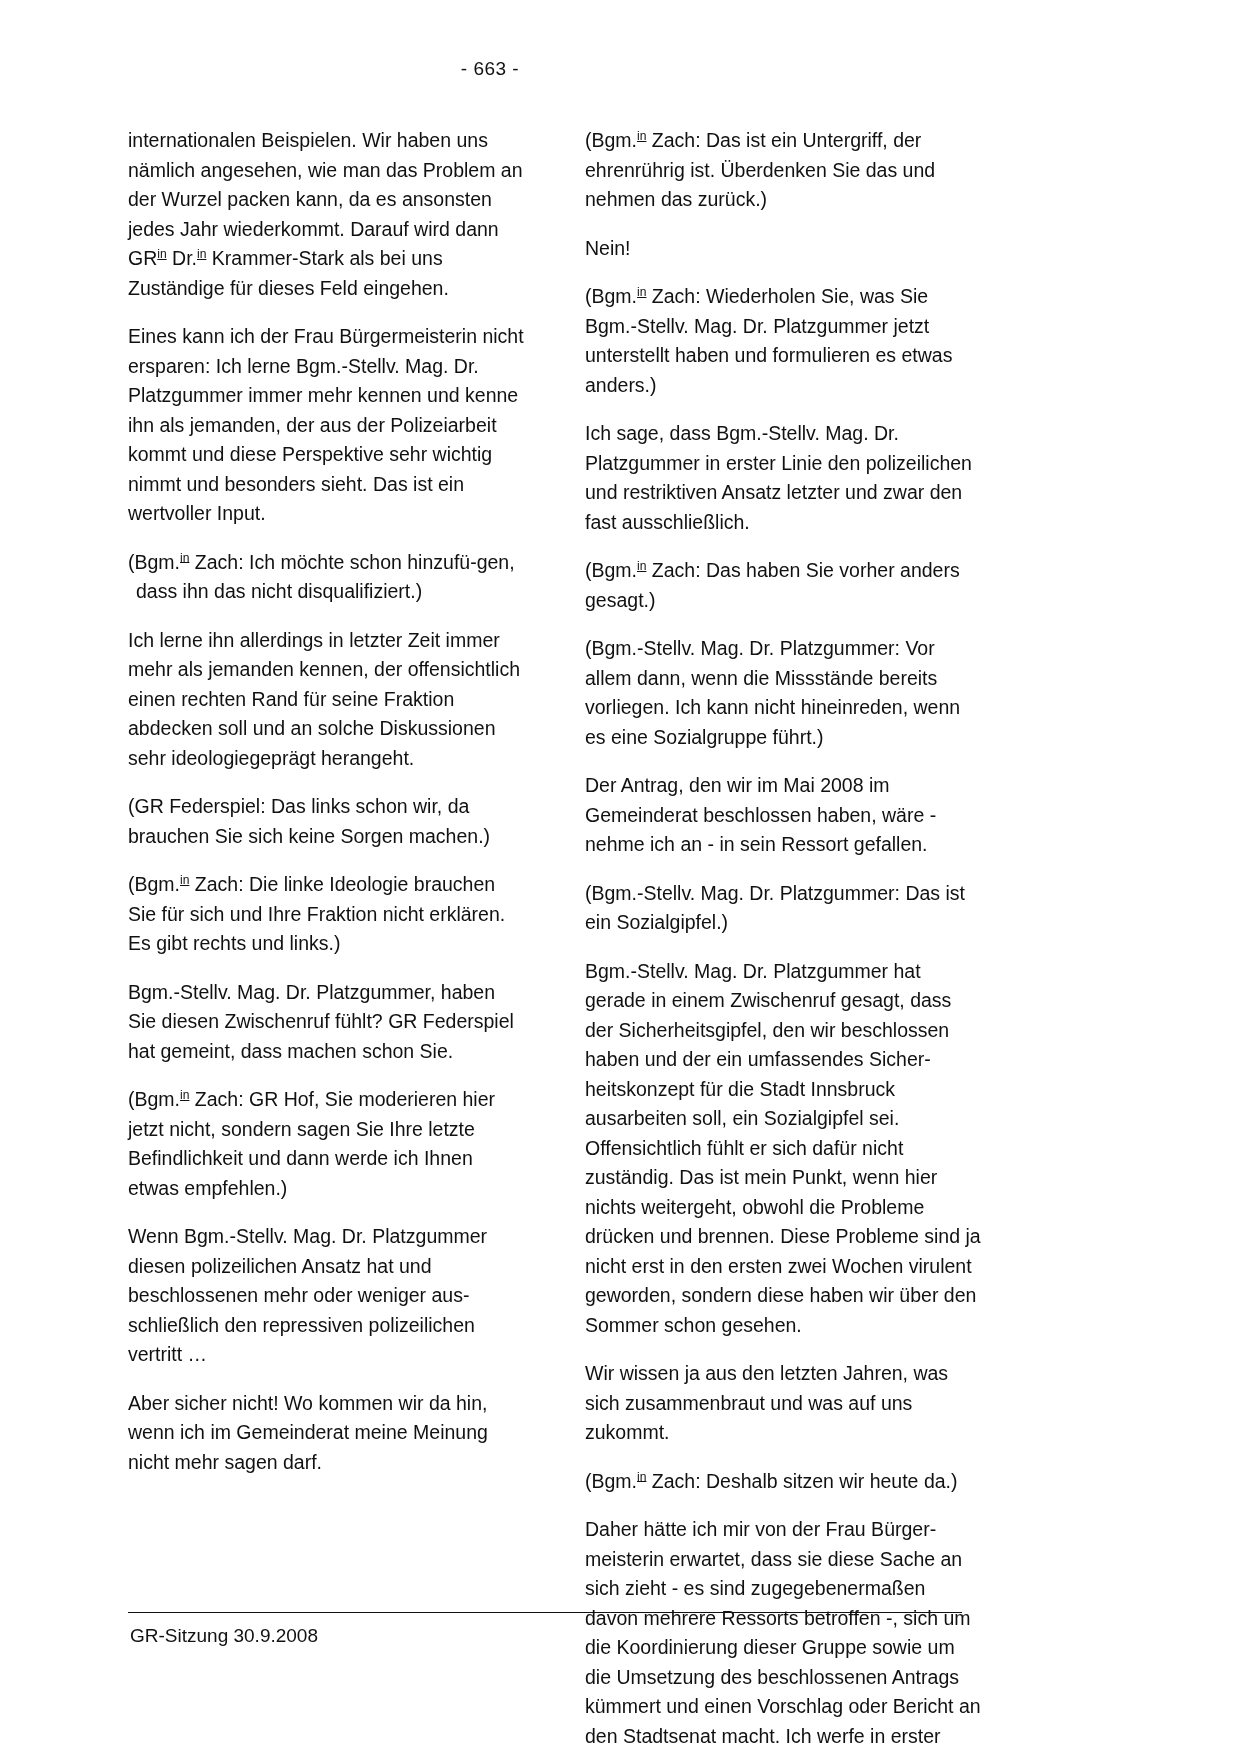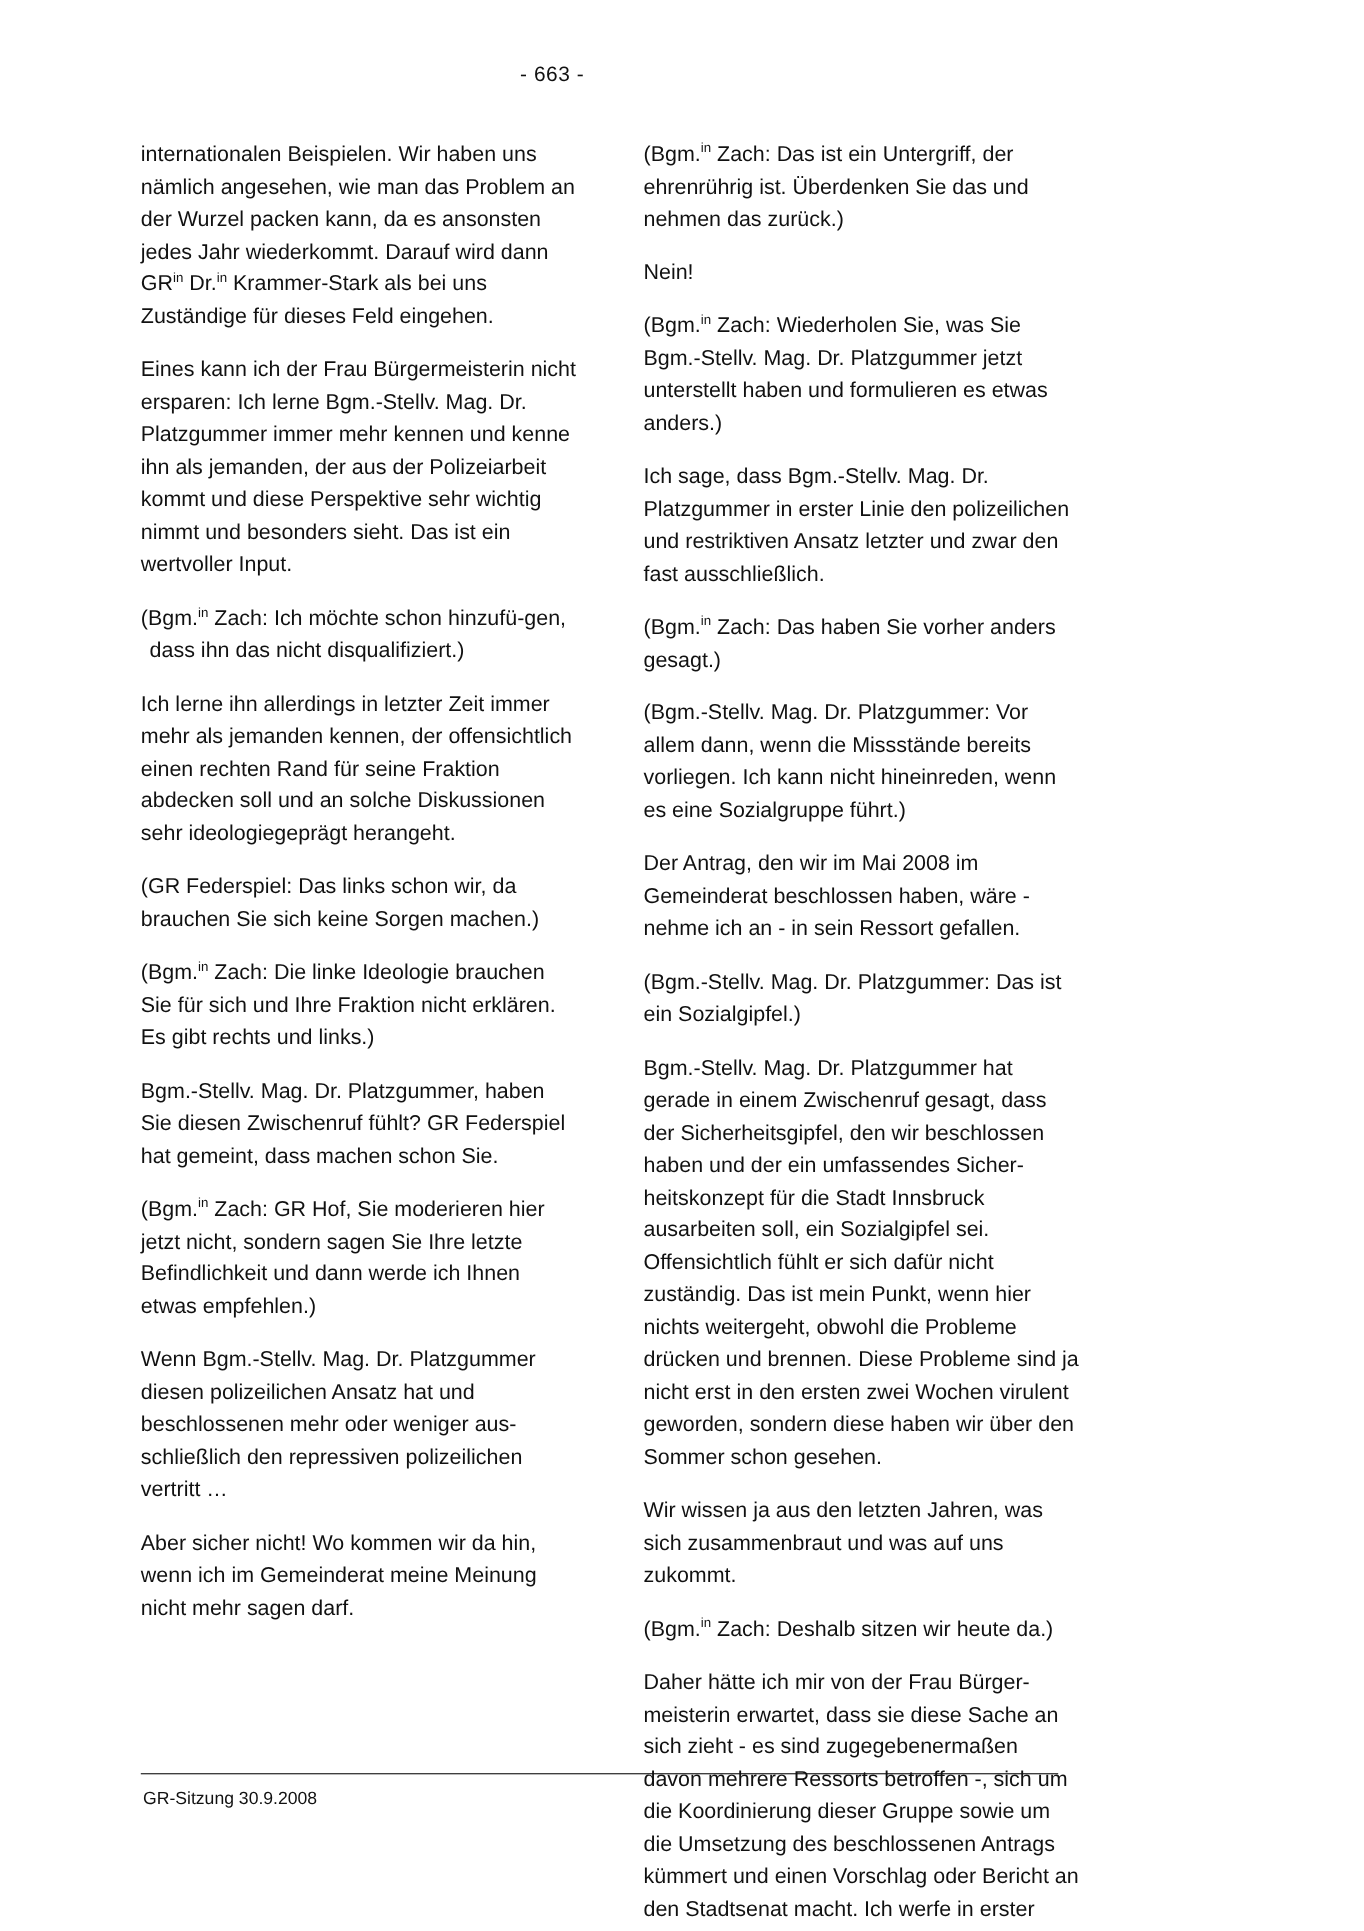--- a/index.html
+++ b/index.html
@@ -17,21 +17,21 @@
   }
   .page {
     position: absolute;
     left: 0; top: 0;
     width: 1240px;
     height: 1755px;
   }
   .page-number {
     position: absolute;
     top: 58px;
-    left: 12px;
+    left: 0;
     width: 980px;
     text-align: center;
     font-size: 19px;
     letter-spacing: 0.5px;
   }
   .columns {
     position: absolute;
     top: 126px;
     left: 128px;
     width: 854px;
@@ -49,34 +49,35 @@
     word-spacing: 0px;
   }
   p.para.hang {
     padding-left: 8px;
     text-indent: -8px;
   }
   sup {
     font-size: 0.62em;
     vertical-align: super;
     line-height: 0;
+    text-decoration: underline;
   }
   .footer-rule {
     position: absolute;
     left: 128px;
     top: 1612px;
     width: 834px;
     height: 1px;
     background: #111111;
   }
   .footer {
     position: absolute;
     left: 130px;
     top: 1624px;
-    font-size: 16px;
+    font-size: 19px;
     line-height: 24px;
   }
 </style>
 </head>
 <body>
 
 <div class="page">
 
   <div class="page-number">- 663 -</div>
 

